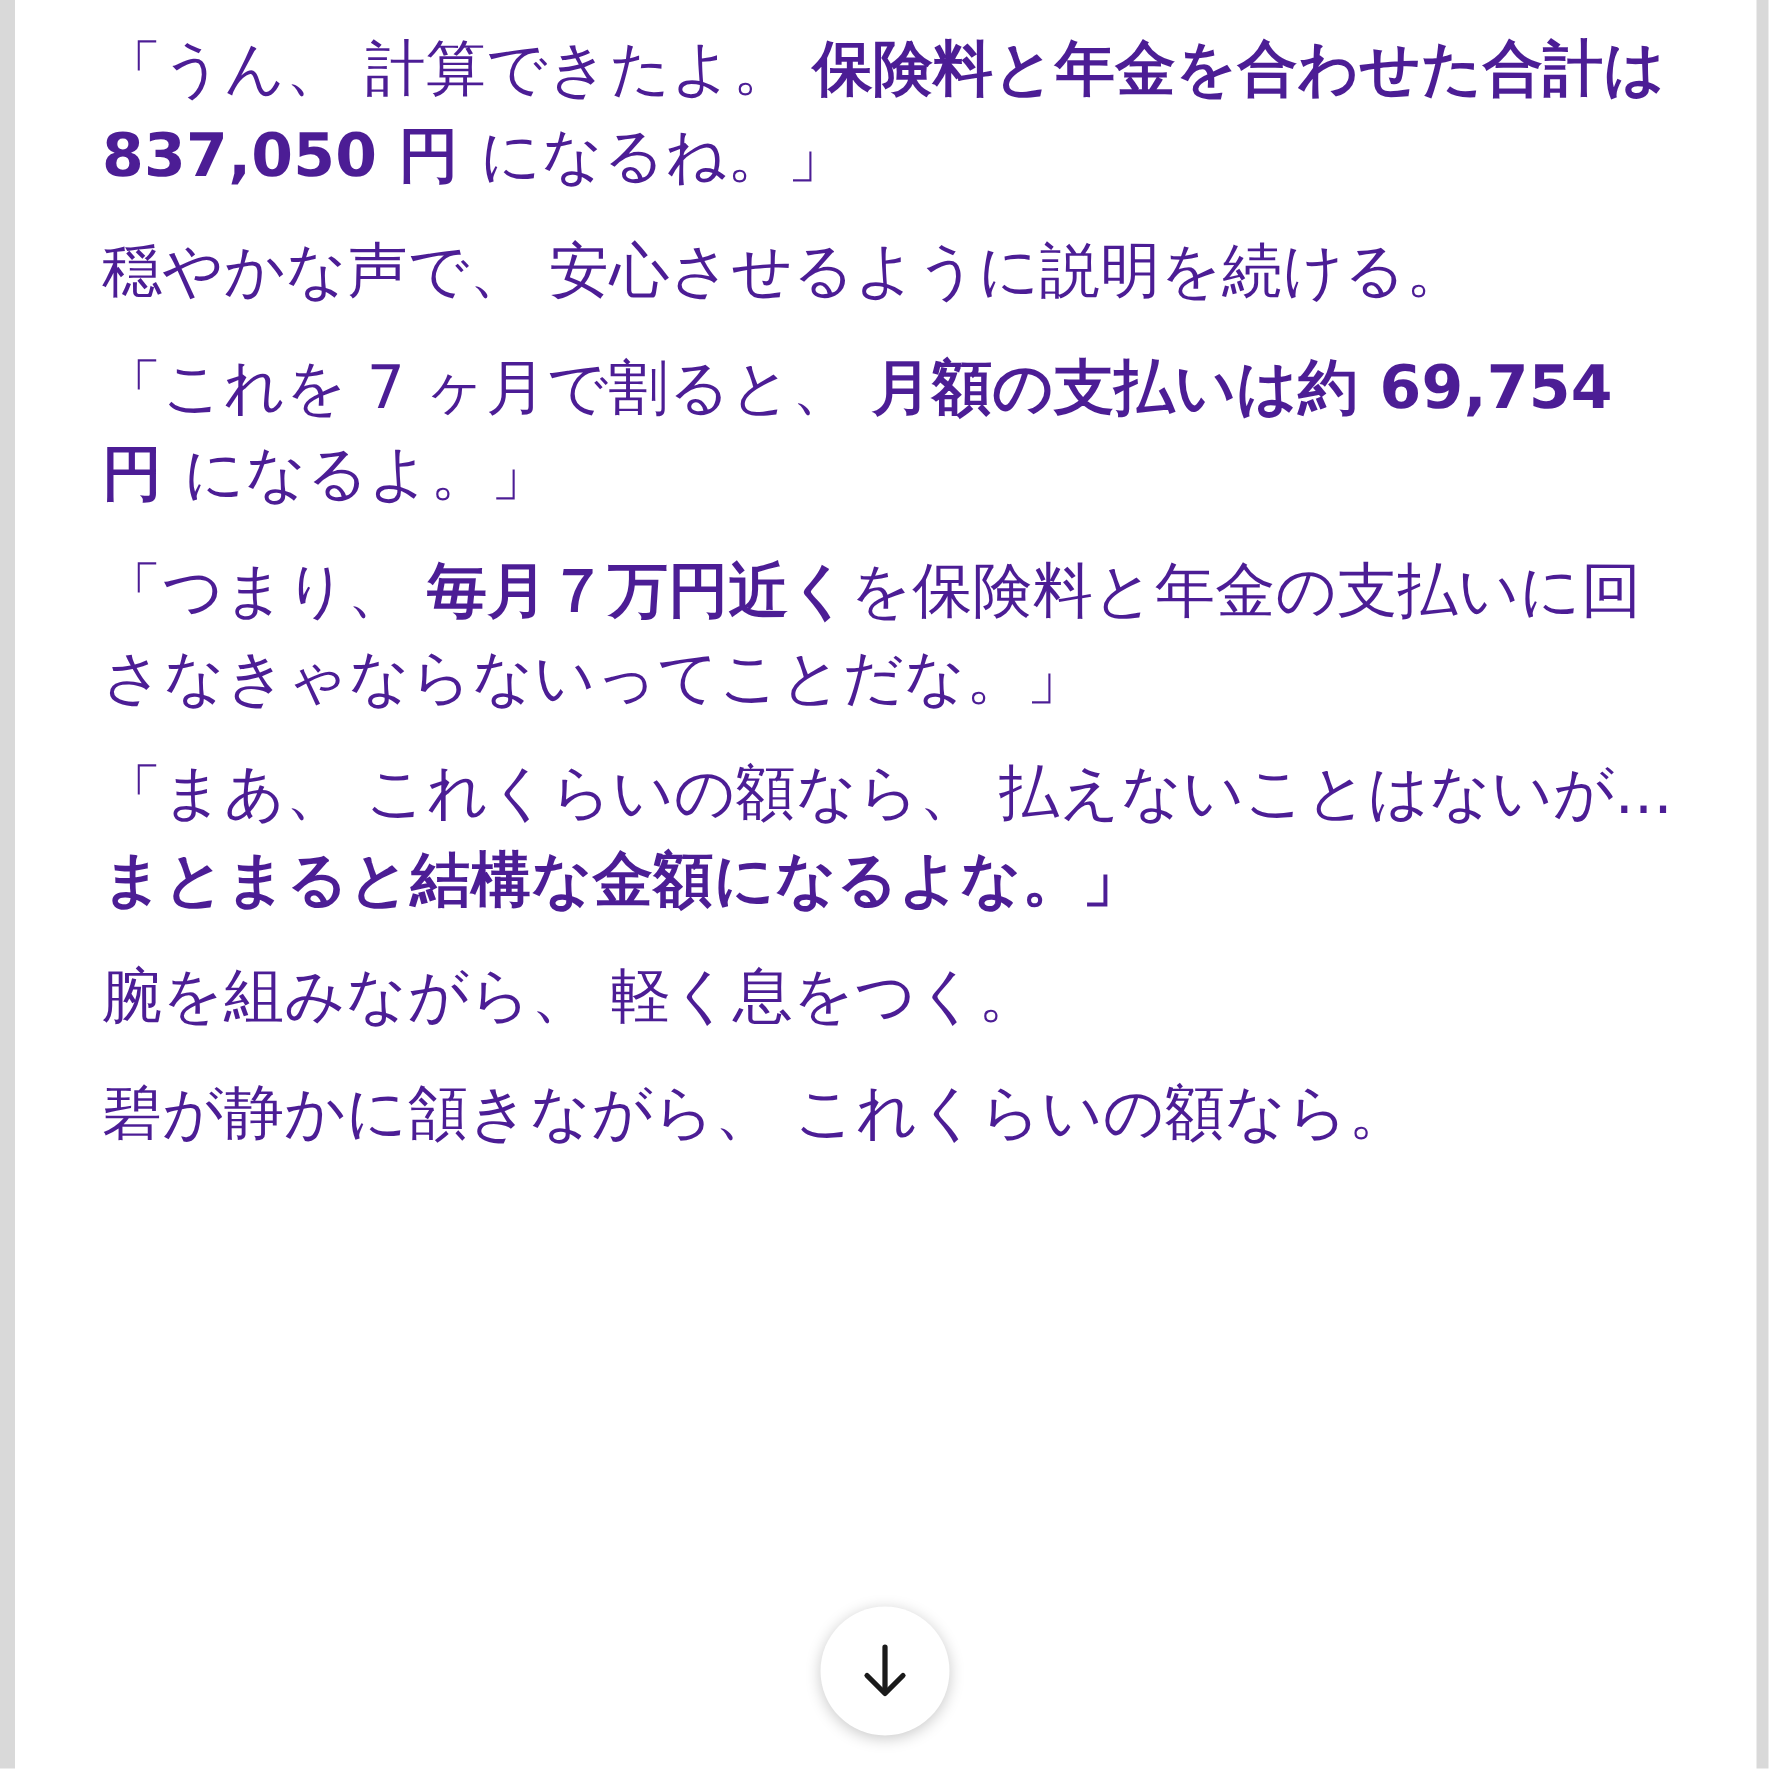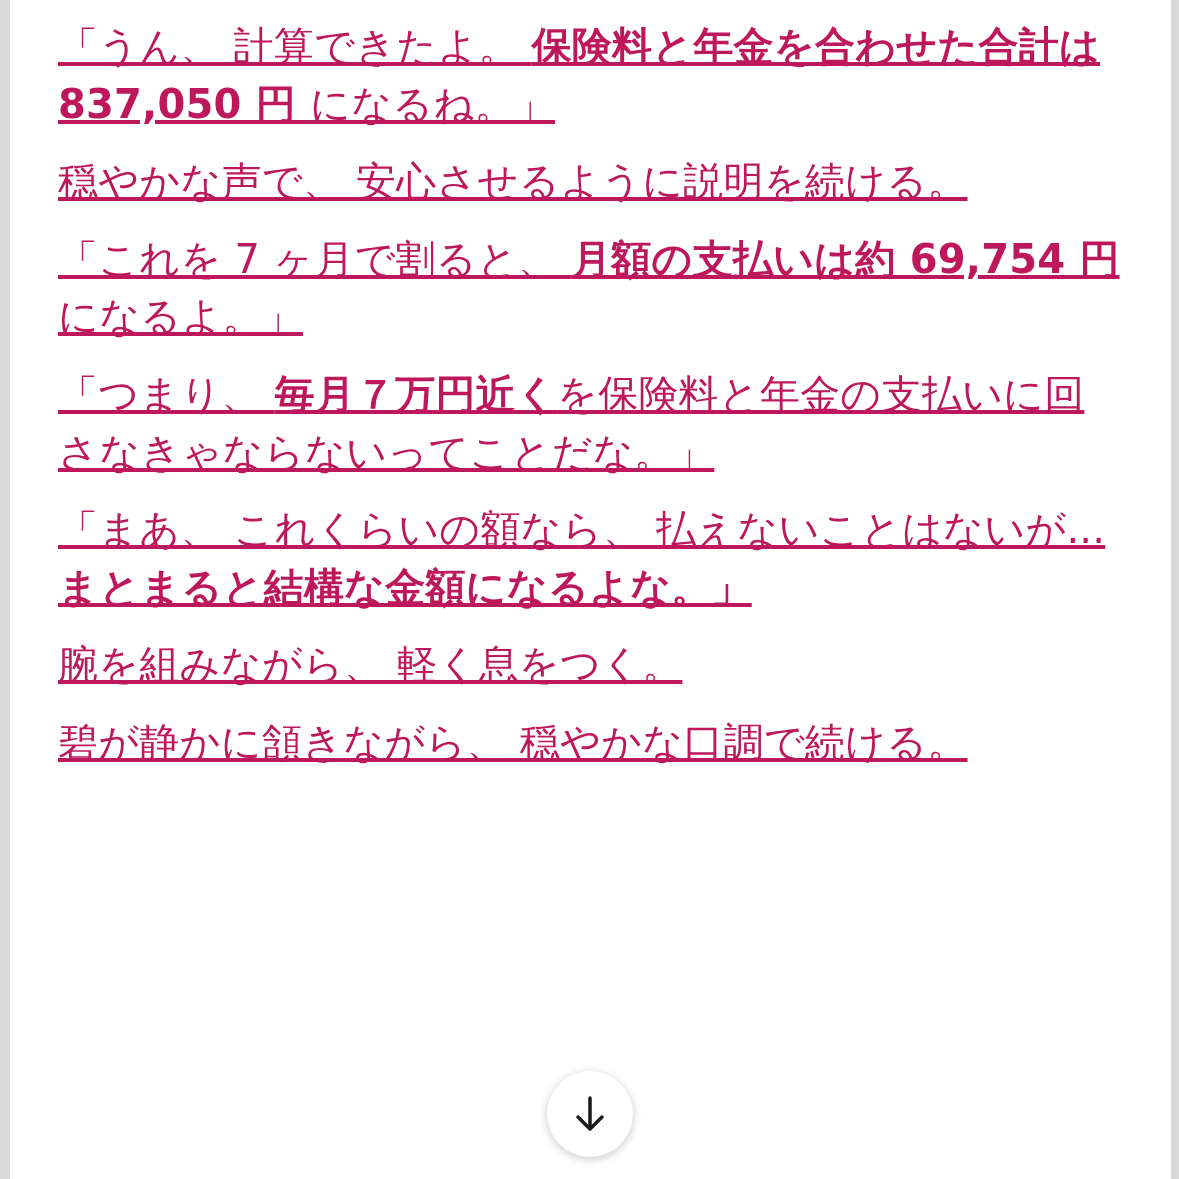--- a/index.html
+++ b/index.html
@@ -37,28 +37,27 @@
     top: 0;
     width: 8px;
     height: 1179px;
     background: #d9d9d9;
   }
   .content {
     position: relative;
     z-index: 1;
   }
   p.para {
-    margin: 0 0 20px 0;
+    margin: 0 0 20px 10px;
     font-size: 40px;
     line-height: 1.44;
     letter-spacing: 0.2px;
     font-weight: 400;
-    color: #be185d;
+    color: #4c1d95;
     word-break: break-all;
-    text-decoration: underline;
   }
   p.para:last-child {
     margin-bottom: 0;
   }
   .b {
     font-weight: 700;
   }
   .scroll-btn {
     position: absolute;
     left: 50%;
@@ -88,21 +87,21 @@
   <div class="edge-left"></div>
   <div class="edge-right"></div>
 
   <div class="content">
     <p class="para" id="para-1"><span>「うん、 計算できたよ。 </span><span class="b">保険料と年金を合わせた合計は 837,050 円 </span><span>になるね。」</span></p>
     <p class="para" id="para-2"><span>穏やかな声で、 安心させるように説明を続ける。</span></p>
     <p class="para" id="para-3"><span>「これを 7 ヶ月で割ると、 </span><span class="b">月額の支払いは約 69,754 円 </span><span>になるよ。」</span></p>
     <p class="para" id="para-5"><span>「つまり、 </span><span class="b">毎月７万円近く</span><span>を保険料と年金の支払いに回さなきゃならないってことだな。」</span></p>
     <p class="para" id="para-7"><span>「まあ、 これくらいの額なら、 払えないことはないが...</span><span class="b">まとまると結構な金額になるよな。」</span></p>
     <p class="para" id="para-6"><span>腕を組みながら、 軽く息をつく。</span></p>
-    <p class="para" id="para-8"><span>碧が静かに頷きながら、 穏やかな口調で続ける。</span></p>
+    <p class="para" id="para-8"><span>碧が静かに頷きながら、 これくらいの額なら。</span></p>
   </div>
 
   <button class="scroll-btn" aria-label="下へスクロール">
     <span>
       <svg width="40" height="44" viewBox="0 0 40 44" aria-hidden="true">
         <line x1="20" y1="6" x2="20" y2="36" stroke="#1a1a1a" stroke-width="3.5" stroke-linecap="round"></line>
         <polyline points="8,25 20,37 32,25" fill="none" stroke="#1a1a1a" stroke-width="3.5" stroke-linecap="round" stroke-linejoin="round"></polyline>
       </svg>
     </span>
   </button>

